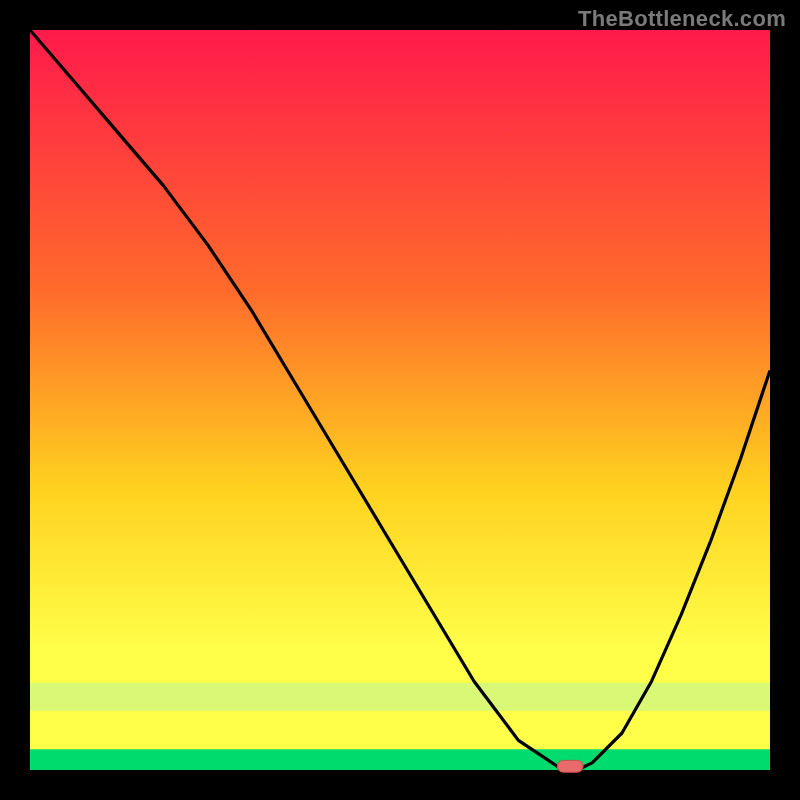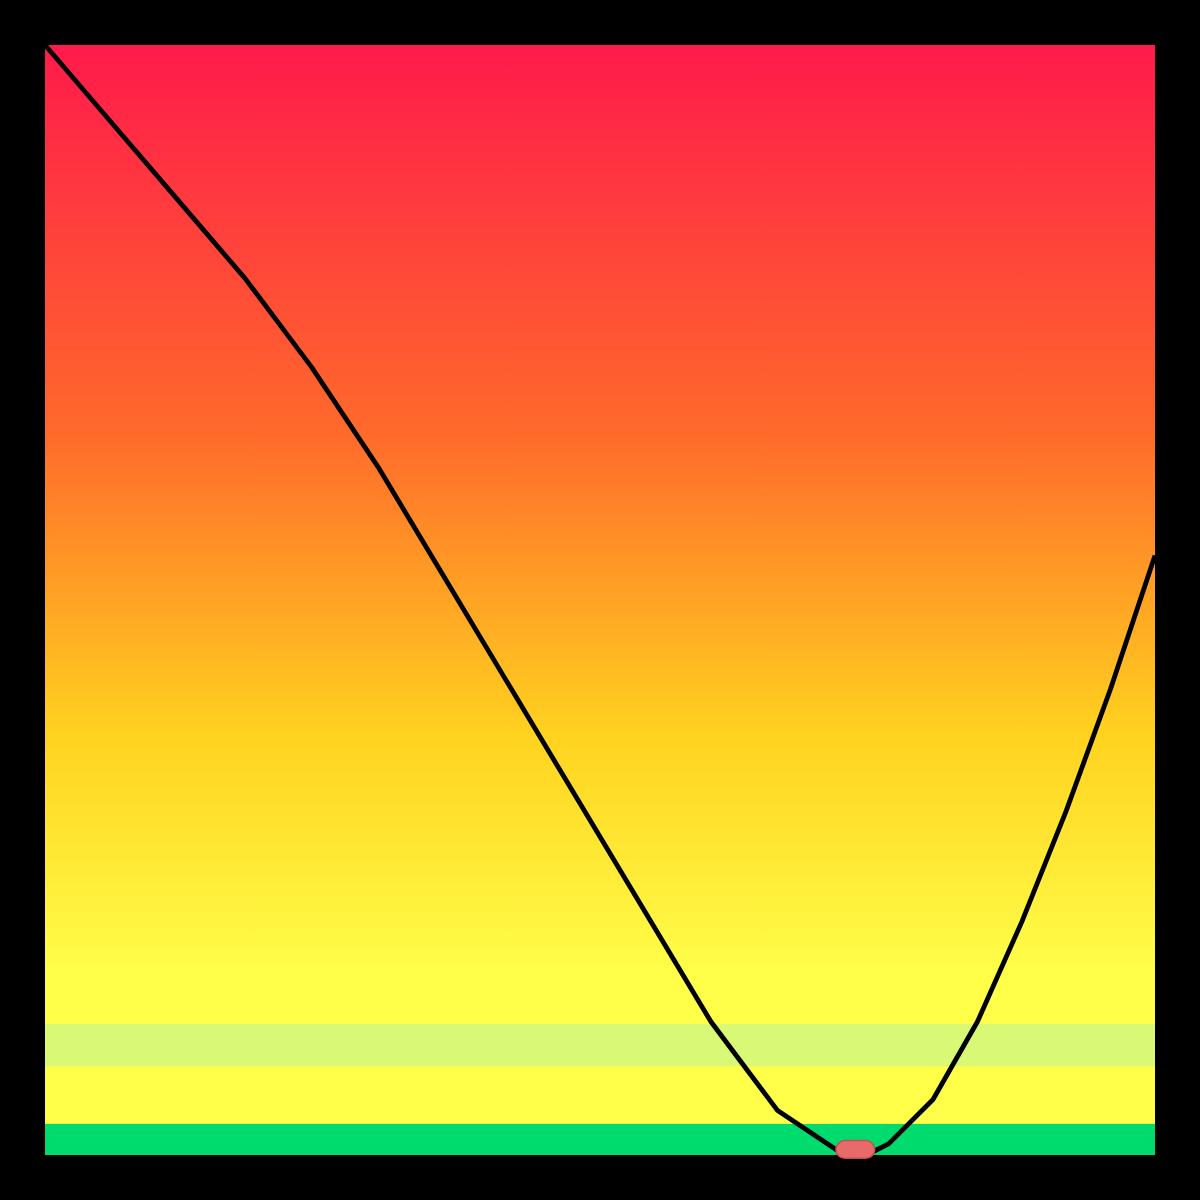--- a/index.html
+++ b/index.html
@@ -51,13 +51,14 @@
   <rect id="plot-rect" fill="url(#heat)" x="30" y="30" width="740" height="740"></rect>
 
   <rect id="green-band-soft" fill="#b8f29a" x="30" y="682.8000000000001" width="740" height="28" fill-opacity="0.55"></rect>
   <rect id="green-band" fill="#00db6e" x="30" y="749.28" width="740" height="20.719999999999988"></rect>
 
   <path id="curve" fill="none" stroke="#000000" stroke-width="3.2" stroke-linejoin="round" stroke-linecap="" round="" d="M30.0 30.0 L74.4 81.8 L118.8 133.6 L163.2 185.4 L207.6 244.6 L252.0 311.2 L296.4 385.2 L340.8 459.2 L385.2 533.2 L429.6 607.2 L451.8 644.2 L474.0 681.2 L496.2 710.8 L518.4 740.4 L540.6 755.2 L562.8 770.0 L577.6 770.0 L592.4 762.6 L622.0 733.0 L651.6 681.2 L681.2 614.6 L710.8 540.6 L740.4 459.2 L770.0 370.4"></path>
 
   <rect id="marker" rx="6" ry="6" x="557.2499999999999" y="760.38" width="25.900000000000002" height="11.84" fill="#e86a6a" stroke="#c94e4e" stroke-width="1"></rect>
 </svg>
 
+<div class="watermark">TheBottleneck.com</div>
 </div>
 
 </body></html>

